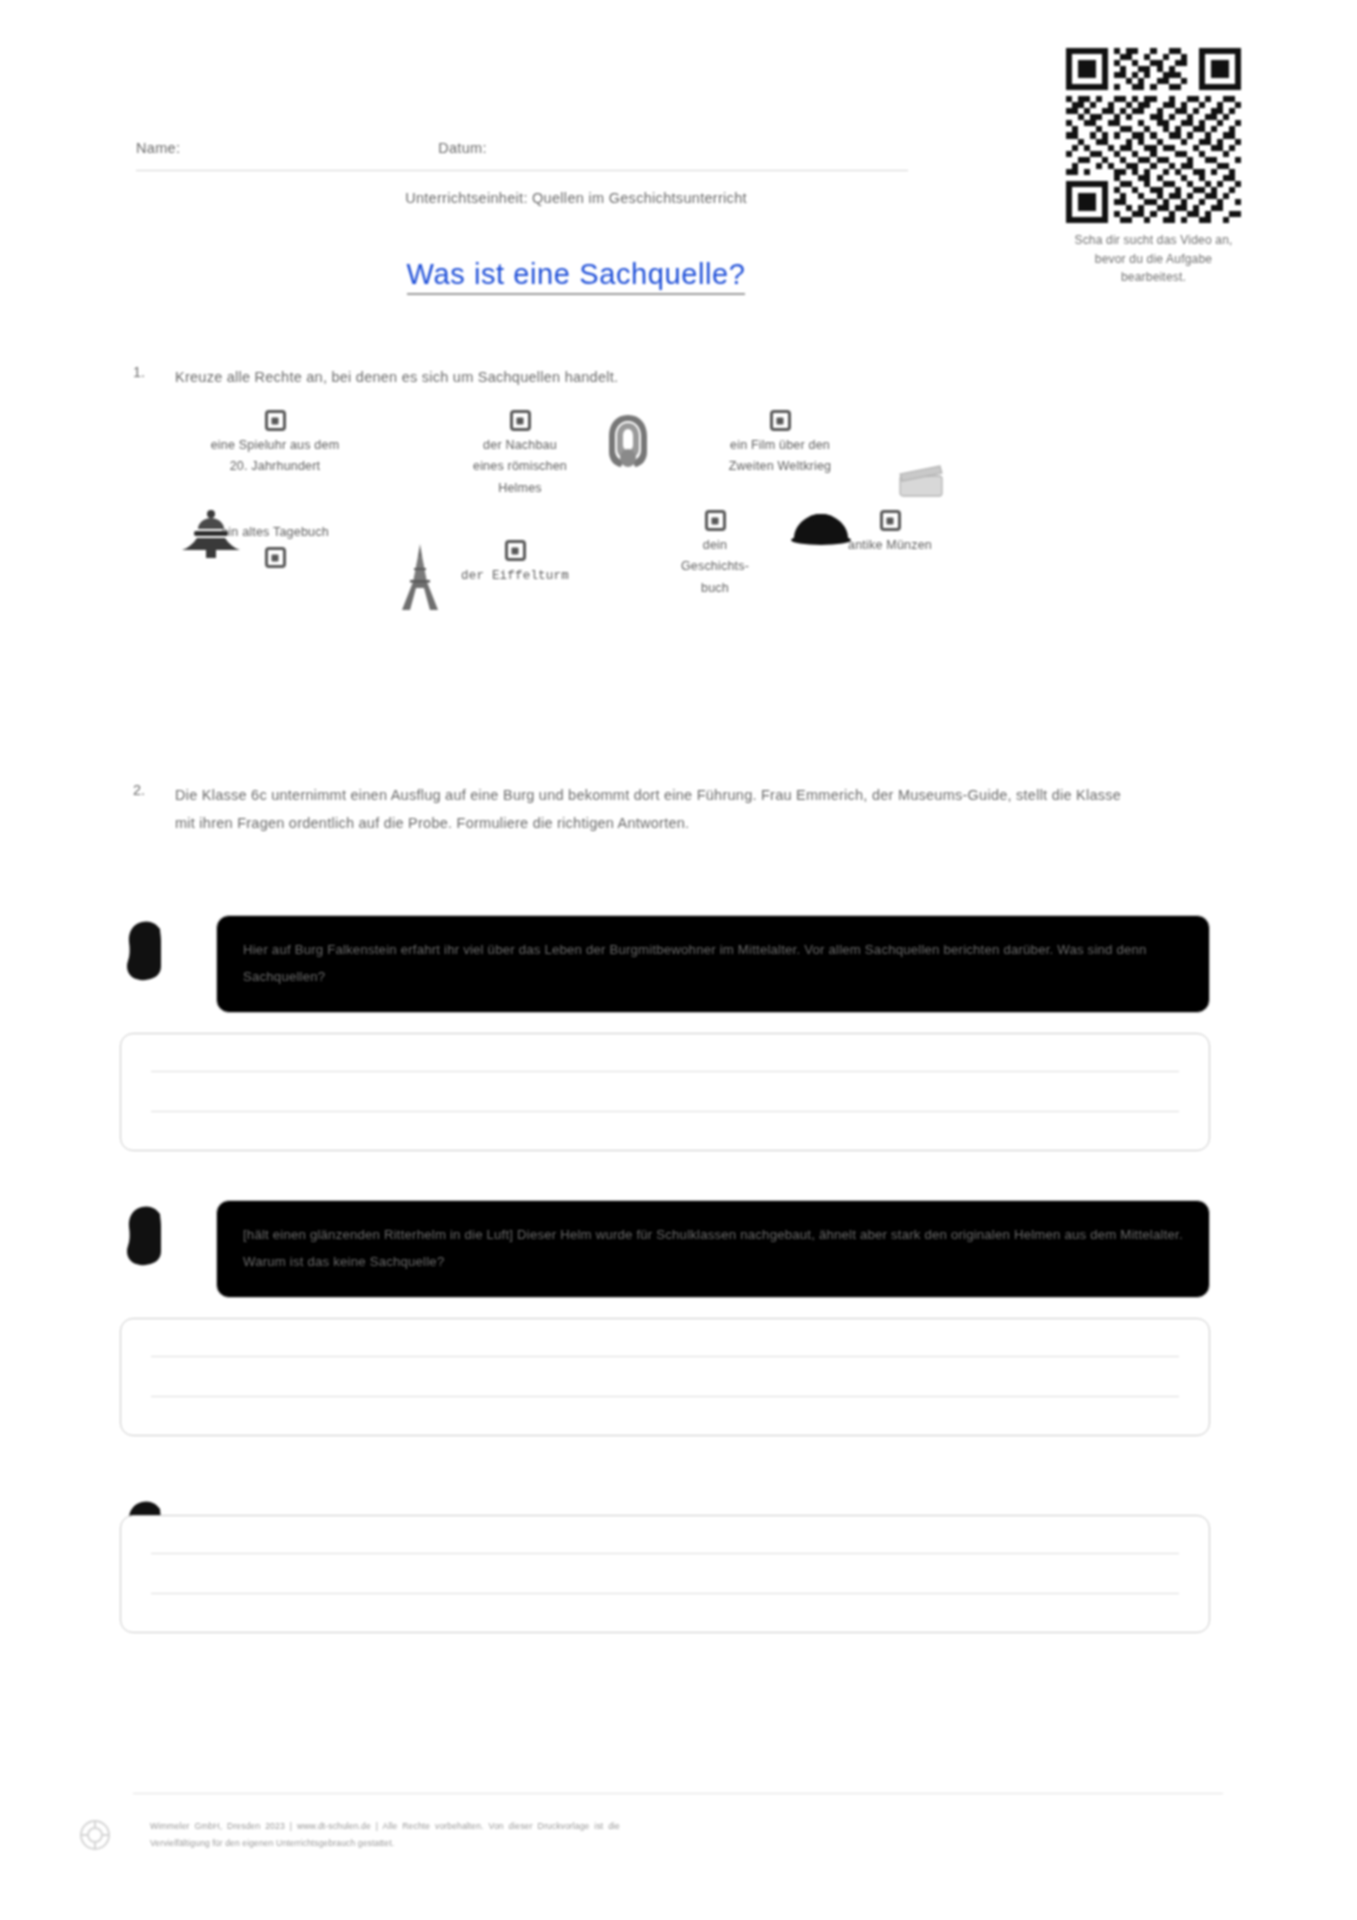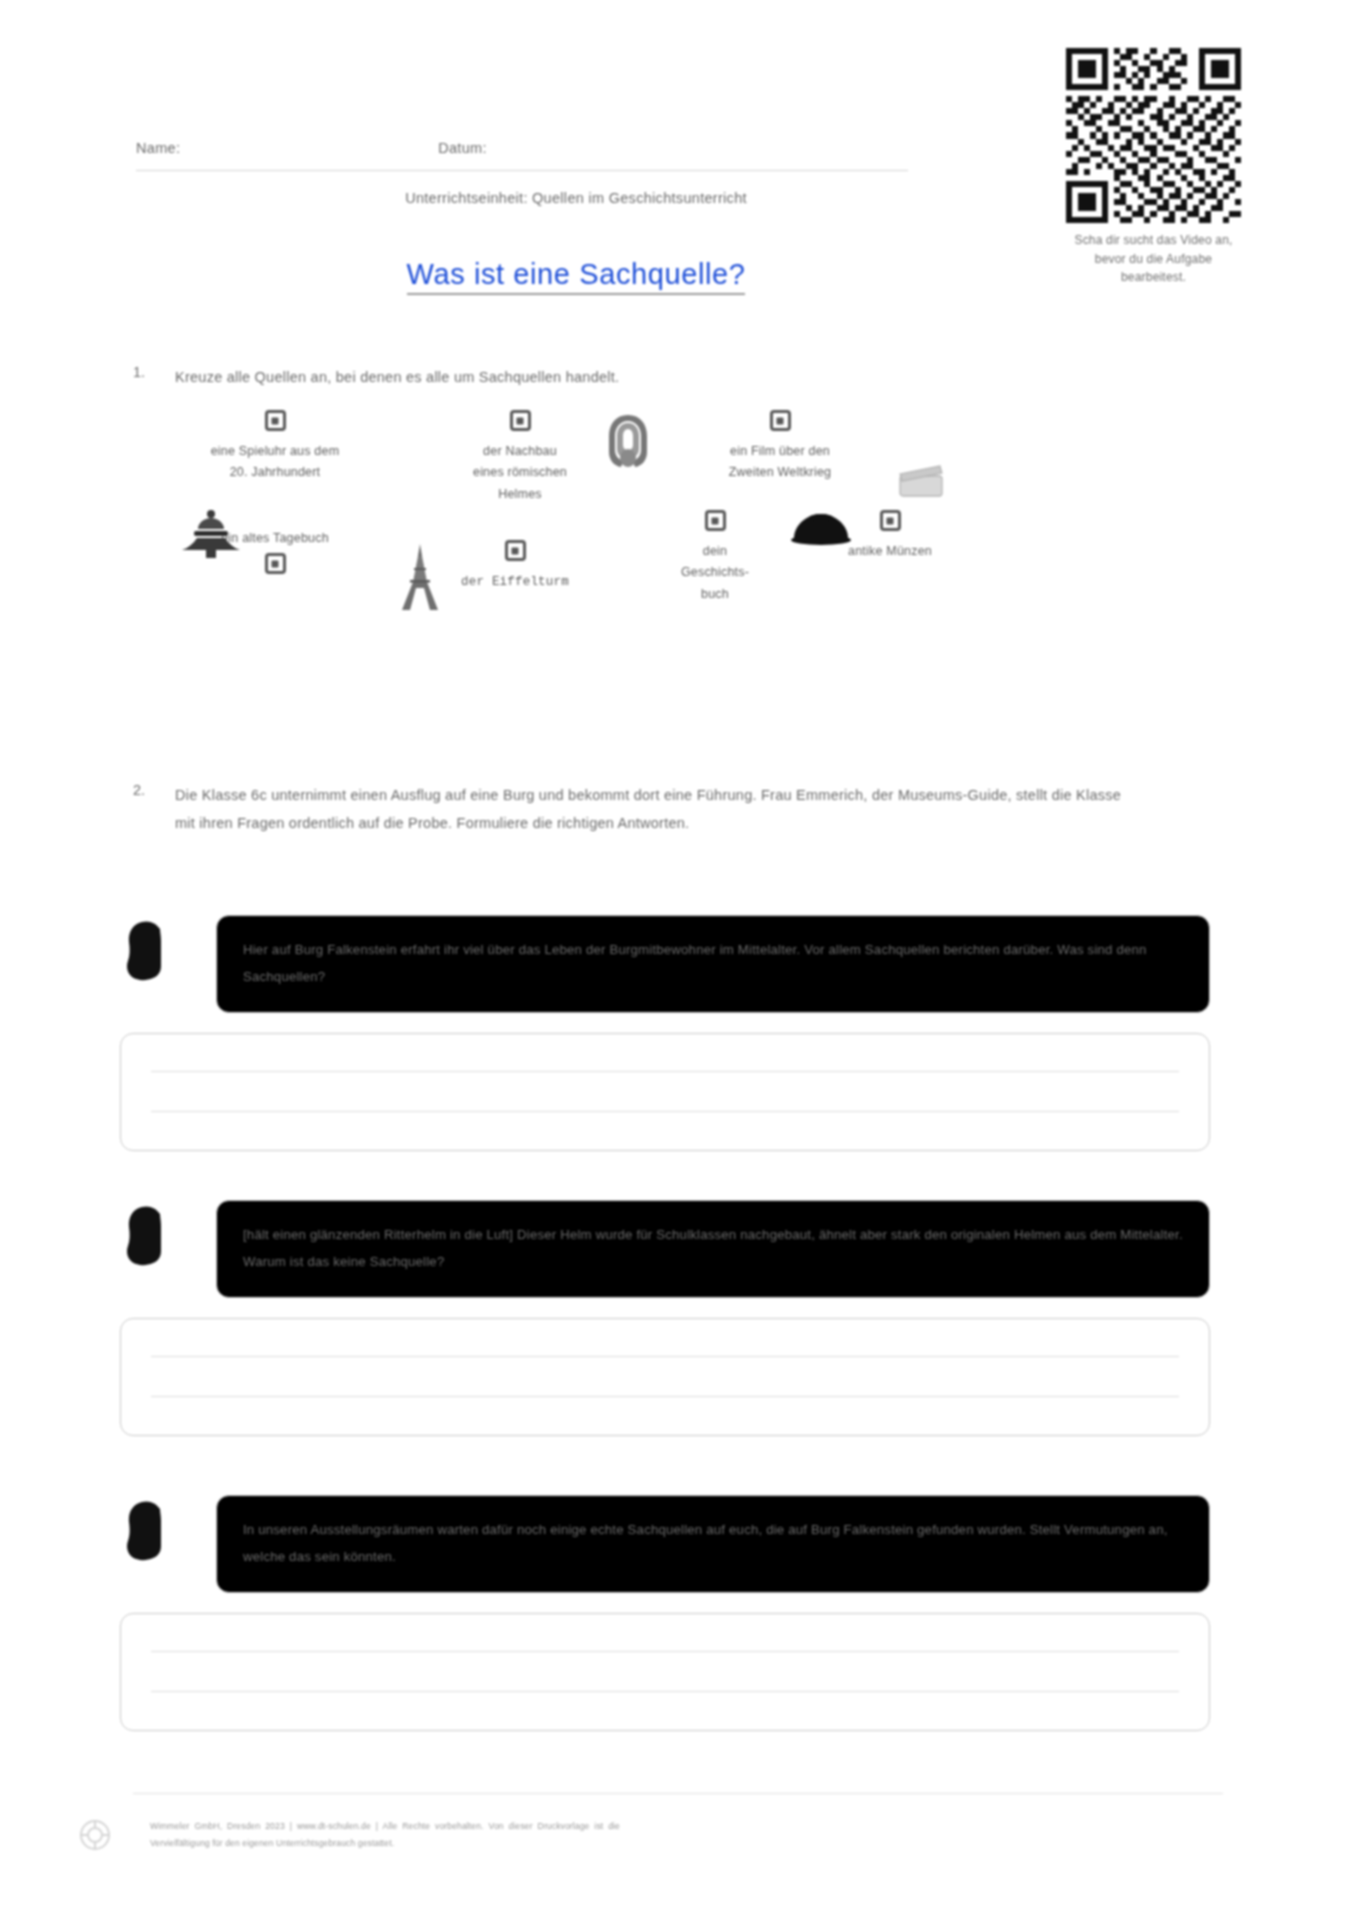--- a/index.html
+++ b/index.html
@@ -133,21 +133,20 @@
     width: 7px; height: 7px;
     background: #585858;
     border-radius: 1px;
   }
   .item .cap {
     font-size: 12.5px;
     line-height: 1.7;
     color: #5e5e5e;
     letter-spacing: .2px;
     white-space: pre-line;
-    margin-top: 6px;
   }
   .ico { display: block; }
 
   
   #it1 { left: 40px;  top: 0px;   width: 230px; }
   #it2 { left: 285px; top: 0px;   width: 230px; }
   #it3 { left: 545px; top: 0px;   width: 230px; }
   #it4 { left: 40px;  top: 112px; width: 230px; }
   #it5 { left: 310px; top: 130px; width: 170px; font-family: Liberation Mono, monospace; }
   #it6 { left: 525px; top: 100px; width: 140px; }
@@ -461,21 +460,21 @@
   <div class="rule"></div>
 
   <div class="unit-line">Unterrichtseinheit: Quellen im Geschichtsunterricht</div>
 
   <div class="title">
     <span>Was ist eine Sachquelle?</span>
   </div>
 
   <div class="task" id="task1">
     <div class="num">1.</div>
-    <div class="txt">Kreuze alle Quellen an, bei denen es alle um Sachquellen handelt.</div>
+    <div class="txt">Kreuze alle Rechte an, bei denen es sich um Sachquellen handelt.</div>
   </div>
 
   <div class="items">
 
     <div class="item" id="it1">
       <span class="cbx"></span>
       <div class="cap">eine Spieluhr aus dem
 20. Jahrhundert</div>
     </div>
 
@@ -576,23 +575,20 @@
     <div class="answer">
       <div class="ln a"></div>
       <div class="ln b"></div>
     </div>
   </div>
 
   <div class="dlg" id="dlg3">
     <svg class="head-ico" viewBox="0 0 56 62">
       <path d="M40 10C36 4 29 1 22 3 13 5 8 13 9 23c1 7 1 13-1 19-2 5-1 12 4 16 6 4 14 4 21 1 5-2 8-6 8-12V22c0-5-1-9-1-12z" fill="#111"></path>
     </svg>
-    <div class="bubble">
-      <p>In unseren Ausstellungsräumen warten dafür noch einige echte Sachquellen auf euch, die auf Burg Falkenstein gefunden wurden. Stellt Vermutungen an, welche das sein könnten.</p>
-    </div>
     <div class="answer">
       <div class="ln a"></div>
       <div class="ln b"></div>
     </div>
   </div>
 
   <div class="foot-rule"></div>
   <svg class="cc-badge" viewBox="0 0 34 34">
     <circle cx="17" cy="17" r="14" fill="none" stroke="#d5d5d5" stroke-width="2"></circle>
     <circle cx="17" cy="17" r="7" fill="none" stroke="#d5d5d5" stroke-width="2"></circle>

